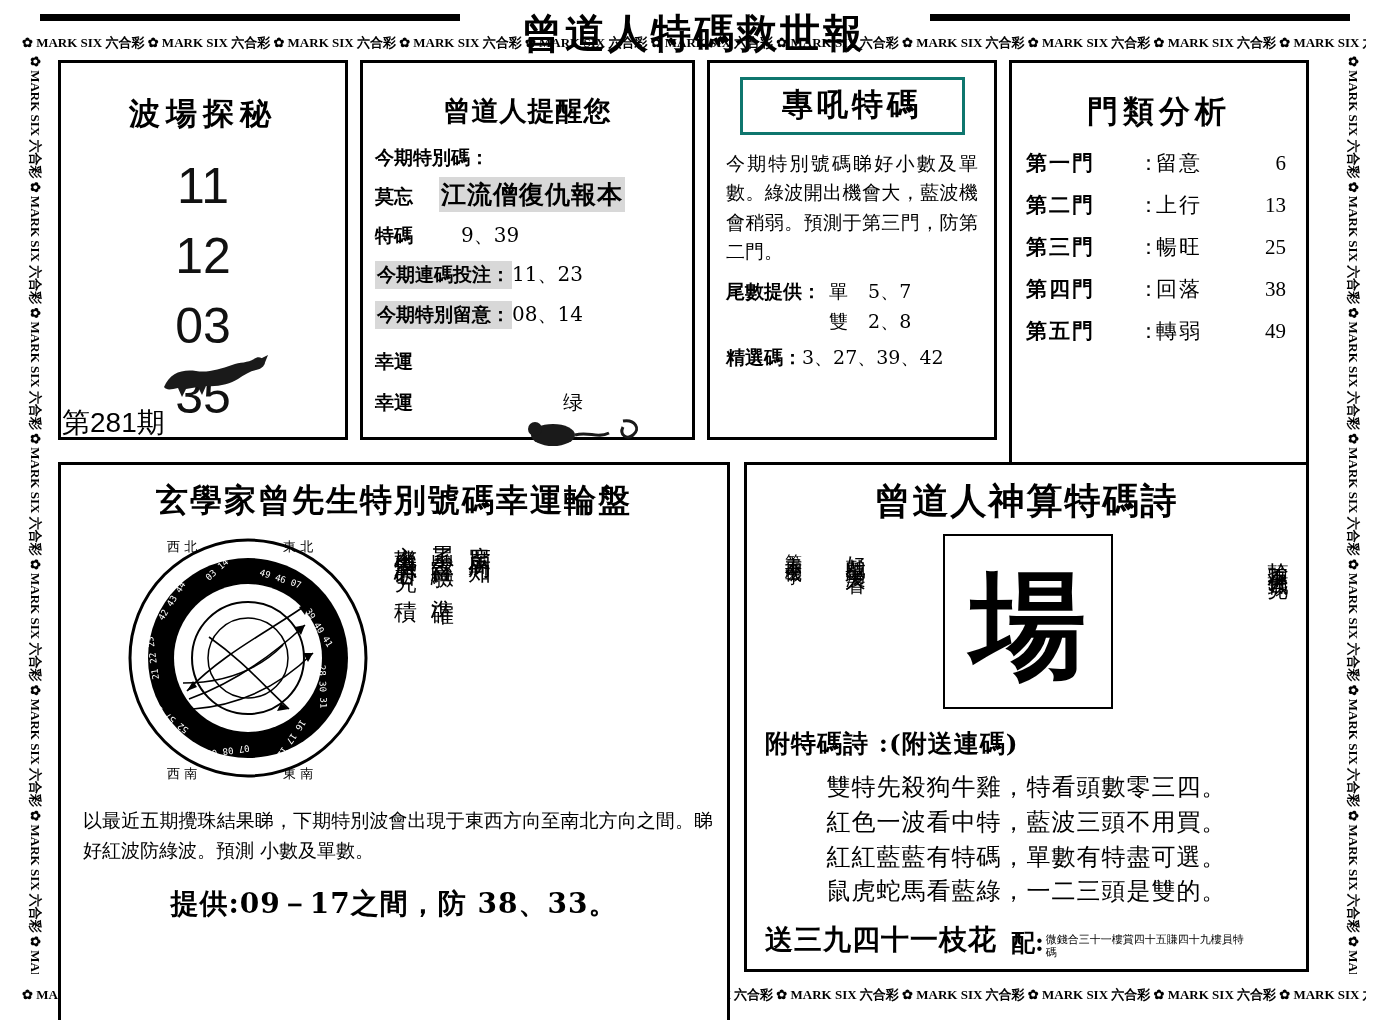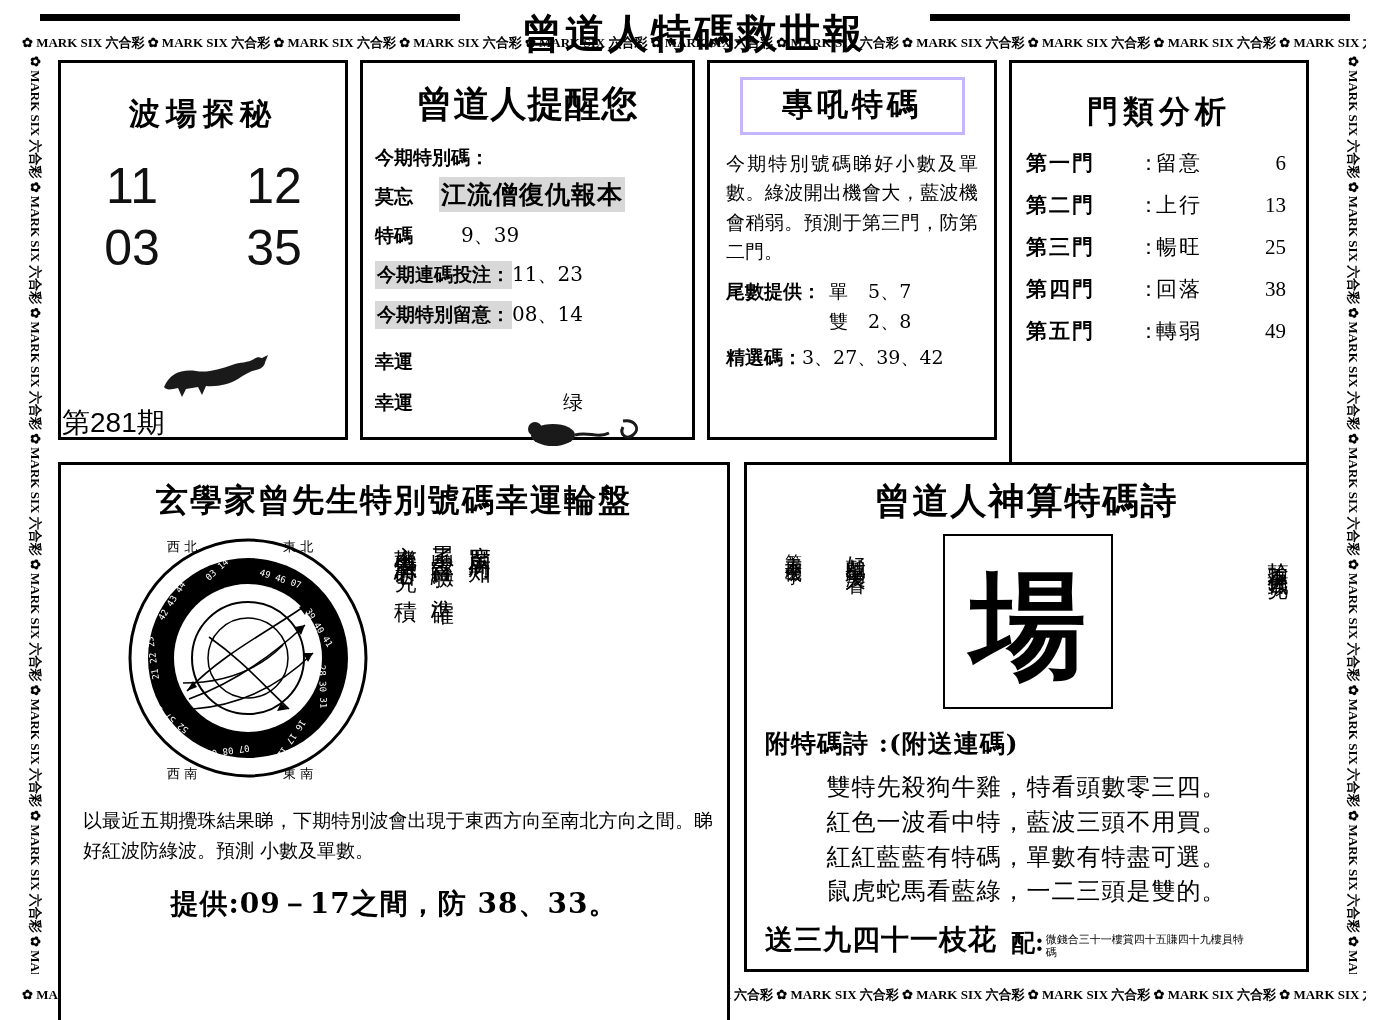--- a/index.html
+++ b/index.html
@@ -93,22 +93,22 @@
   }
 
   
   #p-bochang { left: 58px; top: 60px; width: 290px; height: 380px; }
   #p-bochang .panel-title {
     font-size: 31px; margin-top: 30px; letter-spacing: 6px;
   }
   .bc-nums {
     margin-top: 22px;
     display: grid;
-    grid-template-columns: 1fr 1fr;
-    row-gap: 4px;
+    grid-template-columns: 1fr;
+    row-gap: 12px;
     font-family: "Liberation Sans", sans-serif;
     font-size: 50px;
     text-align: center;
     color: #111;
   }
   .bc-dog {
     position: absolute;
     left: 95px; top: 280px;
     width: 120px; height: 60px;
   }
@@ -118,21 +118,21 @@
     position: absolute;
     left: 62px; top: 404px;
     font-family: "Liberation Sans", sans-serif;
     font-size: 28px;
     color: #000;
     z-index: 9;
   }
 
   
   #p-remind { left: 360px; top: 60px; width: 335px; height: 380px; }
-  #p-remind .panel-title { font-size: 36px; margin-top: 17px; letter-spacing: 1px; }
+  #p-remind .panel-title { font-size: 27px; margin-top: 30px; letter-spacing: 1px; }
   .rm-line {
     margin: 0 12px;
     font-family: "DejaVu Serif", serif;
     font-size: 19px;
     font-weight: bold;
     color: #000;
     white-space: nowrap;
   }
   .rm-row { display: flex; align-items: baseline; margin: 0 12px; }
   .rm-label { font-family: "DejaVu Serif", serif; font-weight: bold; font-size: 19px; }
@@ -147,21 +147,21 @@
     font-size: 25px;
     letter-spacing: 1px;
   }
   .rm-mouse { position: absolute; left: 160px; top: 350px; width: 130px; height: 36px; }
 
   
   #p-zhuan { left: 707px; top: 60px; width: 290px; height: 380px; }
   .zh-title-box {
     margin: 14px auto 0;
     width: 225px;
-    border: 3px solid #c4b5fd;
+    border: 3px solid #0f766e;
     text-align: center;
     font-family: "DejaVu Serif", serif;
     font-weight: bold;
     font-size: 31px;
     letter-spacing: 4px;
     padding: 4px 0 6px;
   }
   .zh-body {
     margin: 14px 16px 0;
     font-family: "DejaVu Serif", serif;

